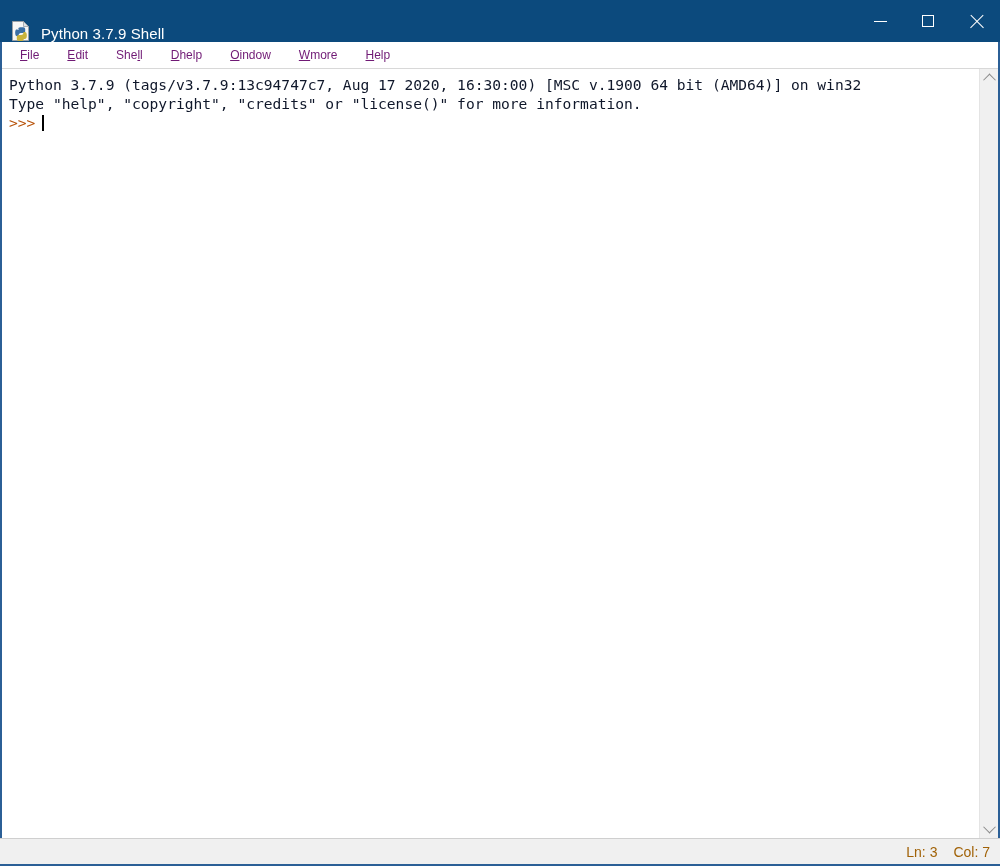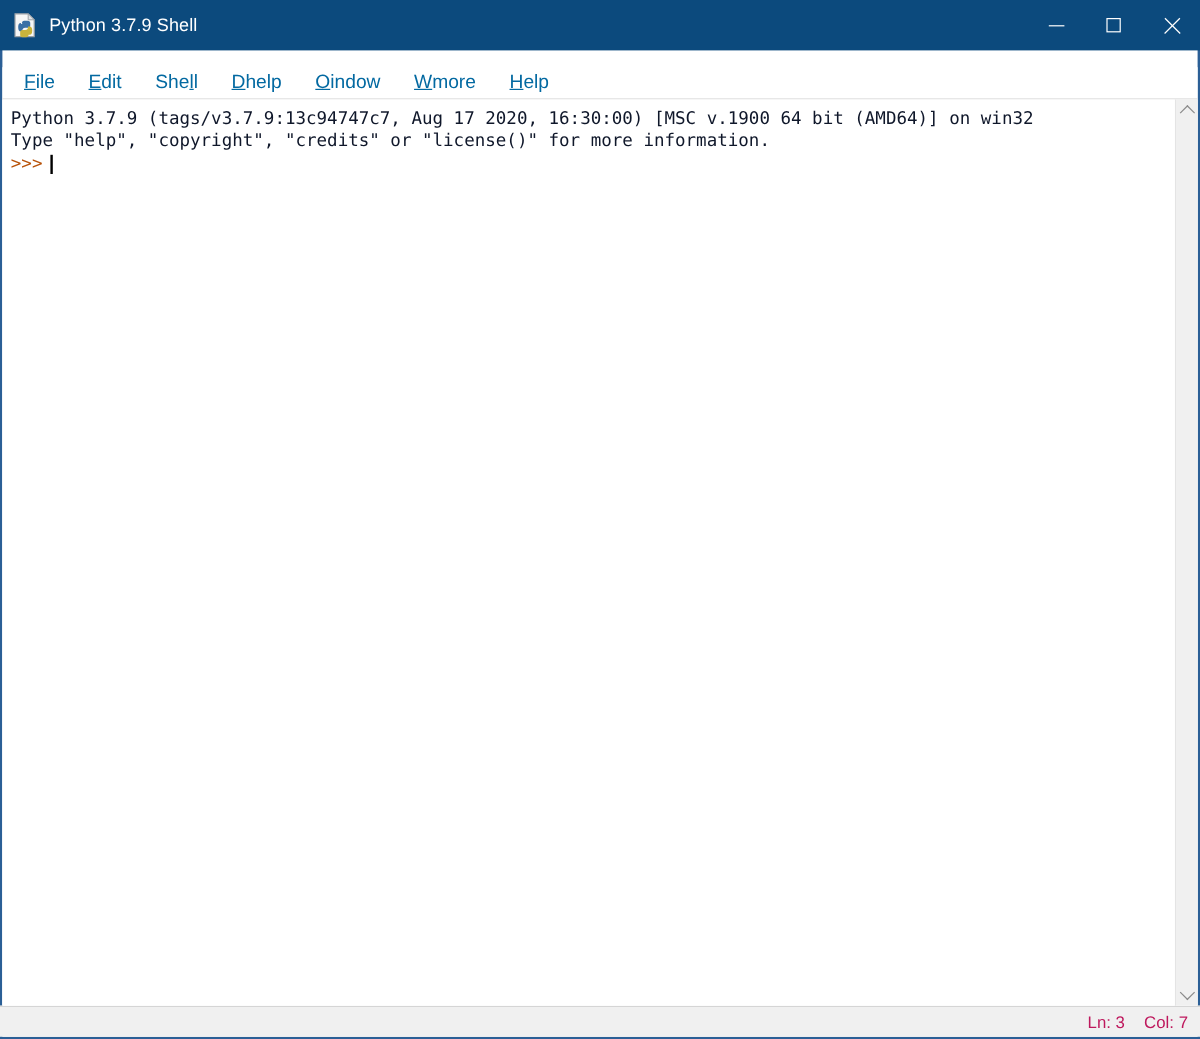--- a/index.html
+++ b/index.html
@@ -27,23 +27,23 @@
     display: flex;
     flex-direction: column;
   }
 
   
   .titlebar {
     height: 42px;
     min-height: 42px;
     background: #0c4a7d;
     display: flex;
-    align-items: center;
-    position: relative;
-    margin: 0 -2px 14px -2px;
+    align-items: flex-end;
+    position: relative;
+    margin: 0 -2px 0 -2px;
     padding: 0;
   }
   .title-icon {
     width: 22px;
     height: 22px;
     margin-left: 10px;
     margin-right: 9px;
     position: relative;
     flex: 0 0 auto;
   }
@@ -106,22 +106,22 @@
     height: 27px;
     min-height: 27px;
     background: #ffffff;
     display: flex;
     align-items: center;
     padding-left: 8px;
     border-bottom: 1px solid #d8d8d8;
     box-sizing: border-box;
   }
   .menu-item {
-    font-size: 16px;
-    color: #0369a1;
+    font-size: 12px;
+    color: #701a75;
     padding: 2px 10px 2px 10px;
     margin-right: 8px;
     white-space: nowrap;
     cursor: default;
     font-family: "Liberation Sans", sans-serif;
   }
   .menu-item u { text-decoration: underline; }
 
   
   .body-area {
@@ -204,21 +204,21 @@
     border-top: 1px solid #cfcfcf;
     display: flex;
     align-items: center;
     justify-content: flex-end;
     padding-right: 10px;
     box-sizing: border-box;
     margin: 0 -2px 0 -2px;
   }
   .status-cell {
     font-size: 14px;
-    color: #be185d;
+    color: #a16207;
     margin-left: 16px;
     white-space: nowrap;
     font-family: "Liberation Sans", sans-serif;
   }
 </style>
 </head>
 <body>
 
 <div class="window">
 

